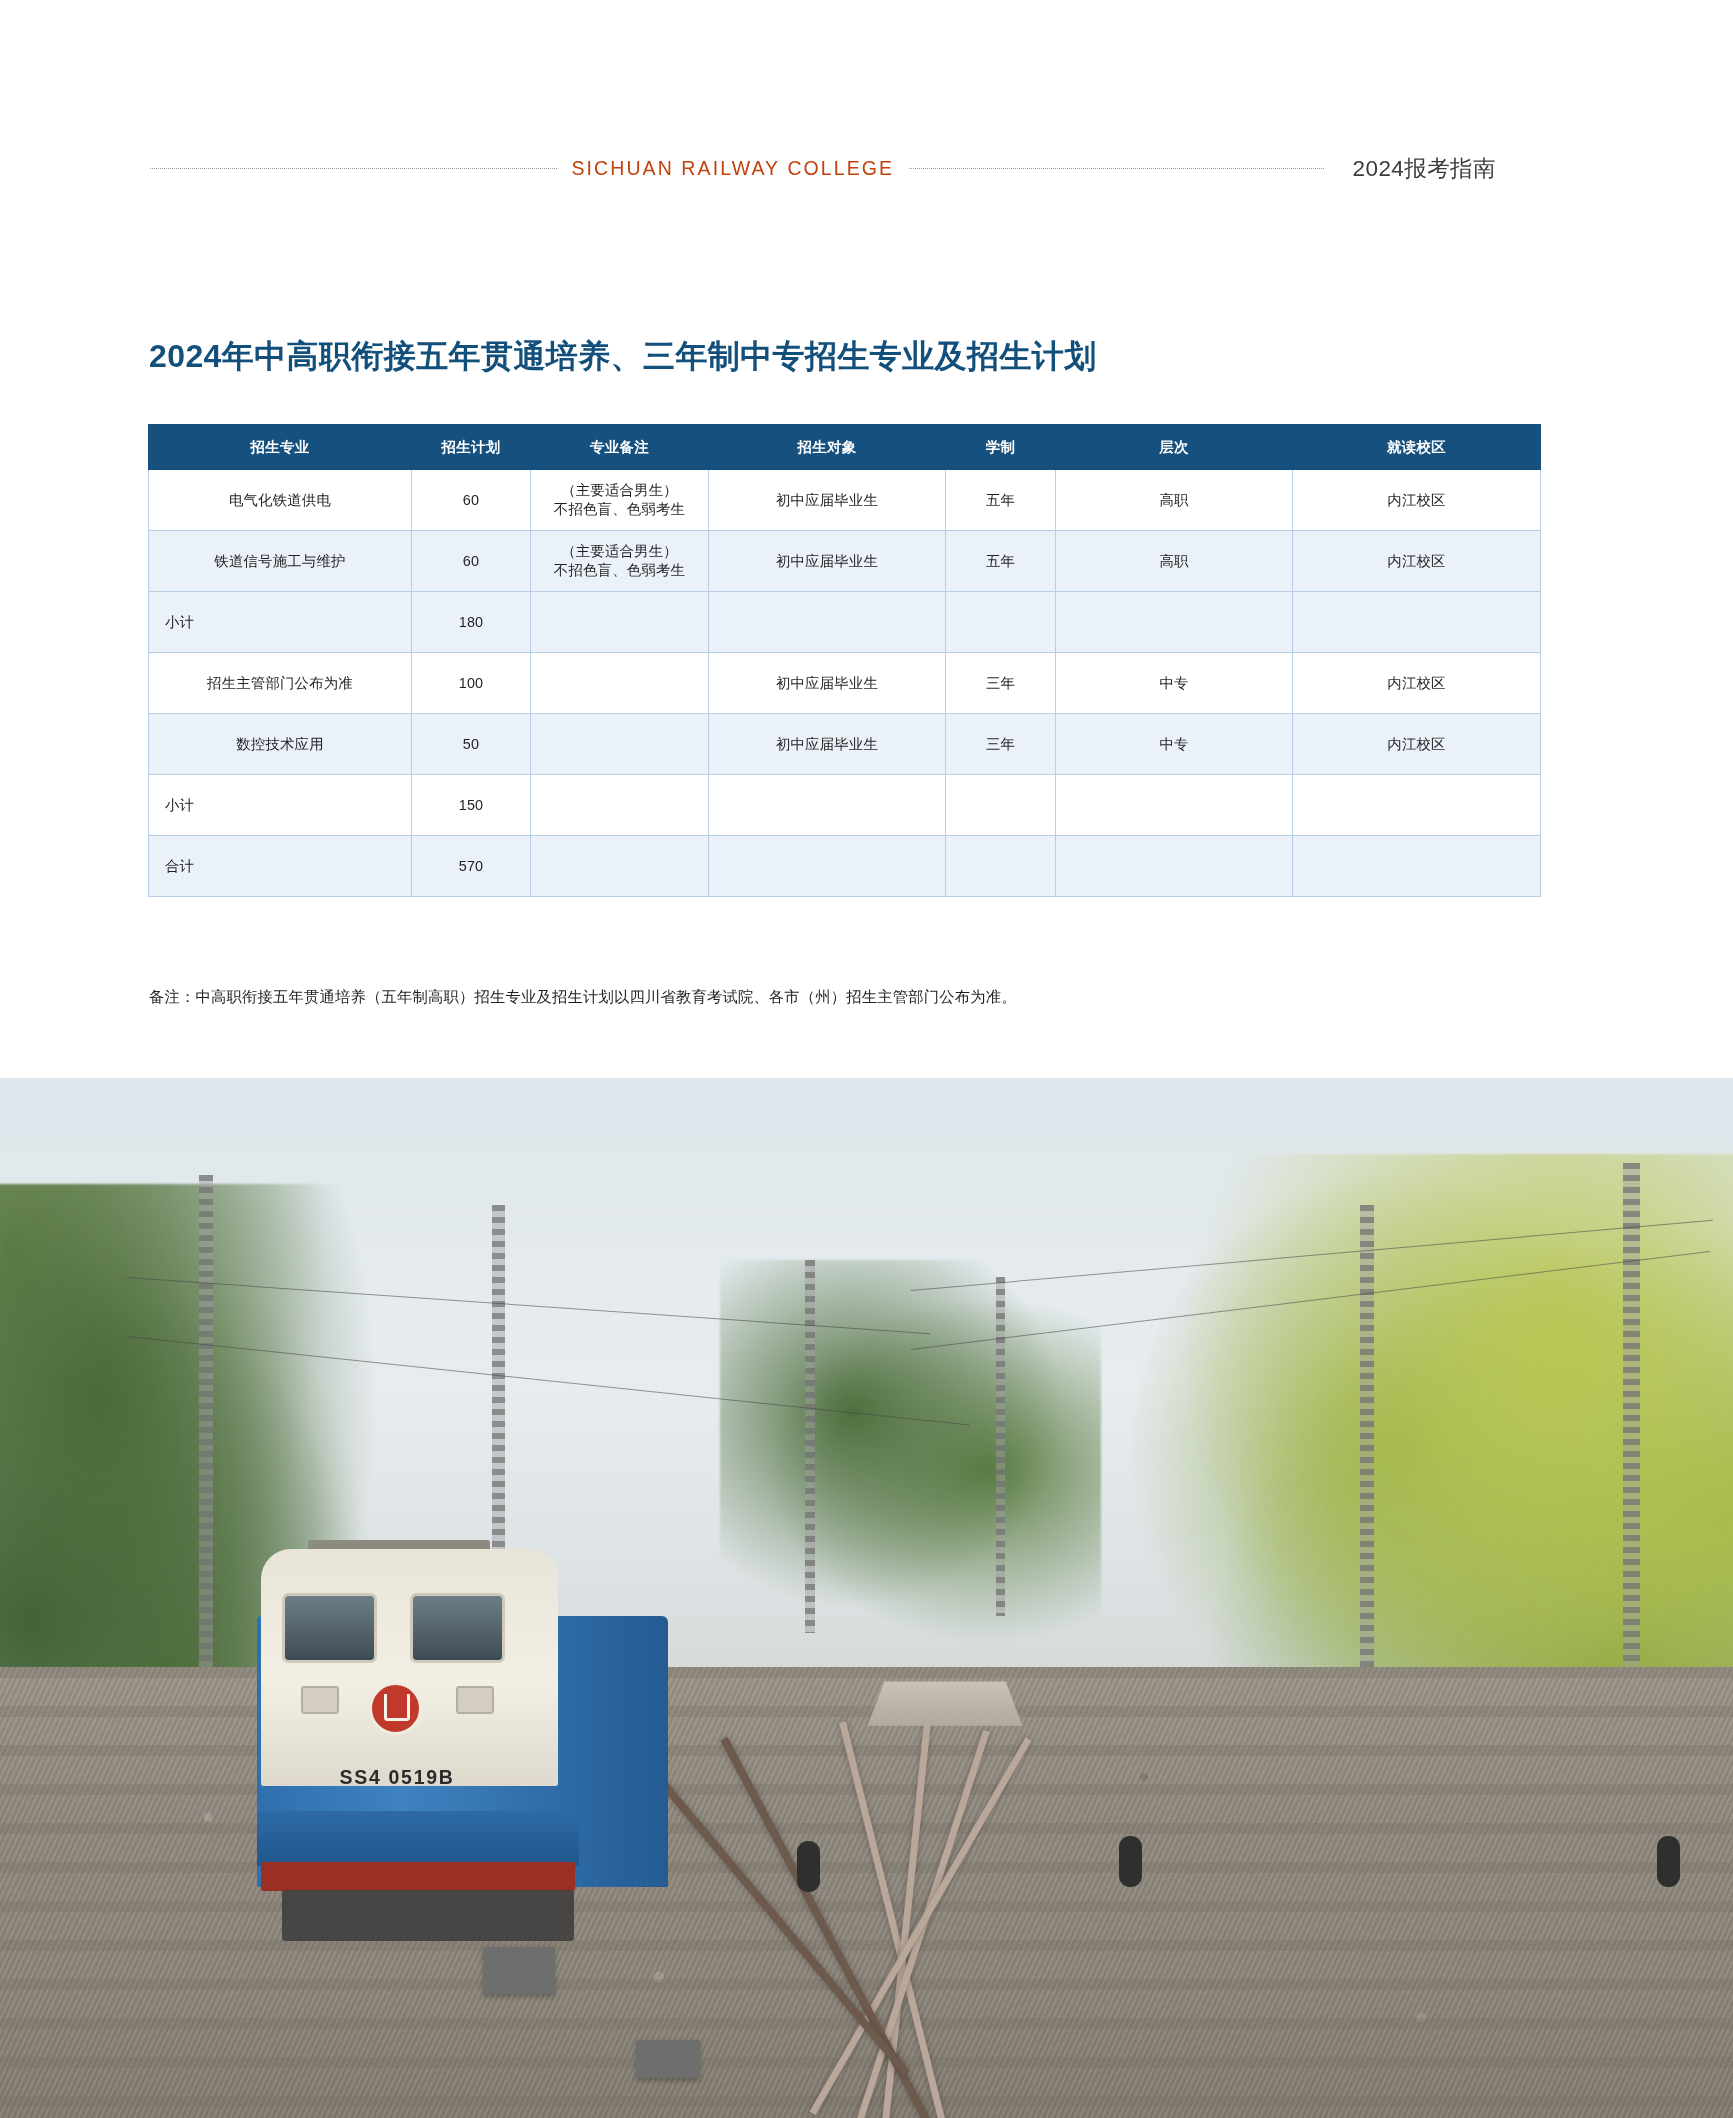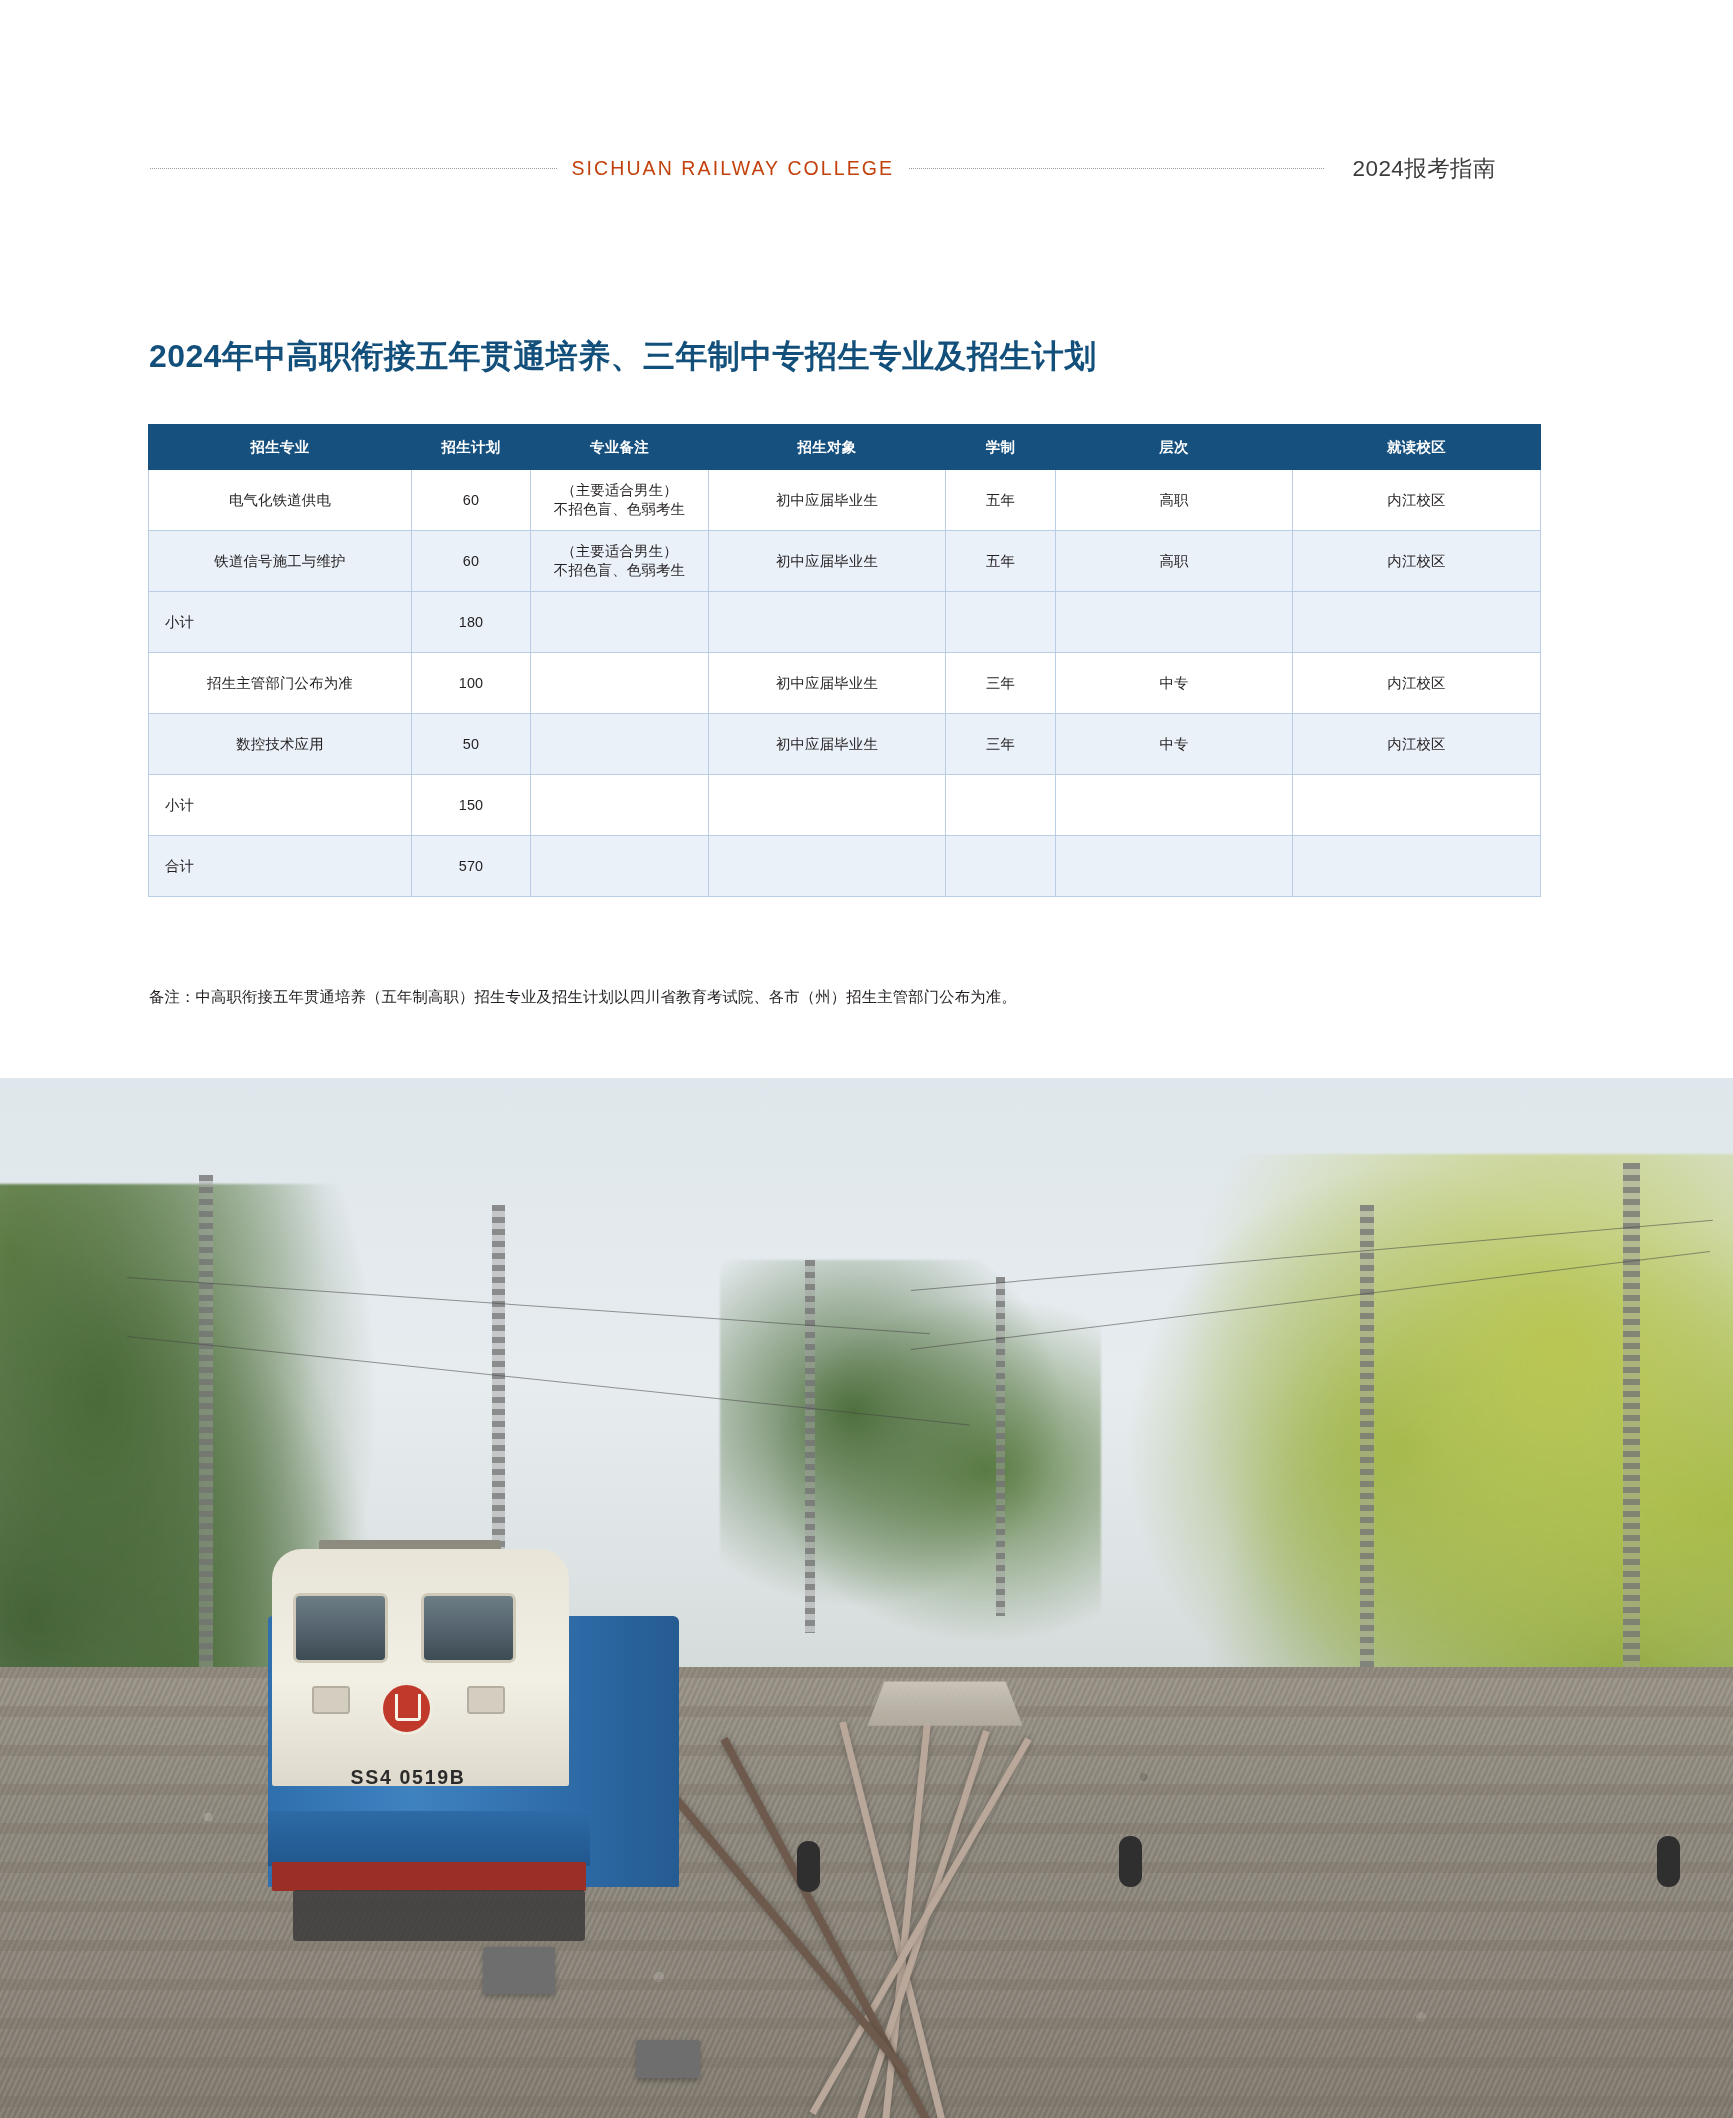--- a/index.html
+++ b/index.html
@@ -196,21 +196,21 @@
   .platform-center {
     position: absolute;
     left: 877px; bottom: 428px;
     width: 136px; height: 76px;
     background: linear-gradient(to bottom, #cfc9bd, #b4ada1);
     transform: perspective(254px) rotateX(55deg);
     opacity: 0.9;
   }
   .loco {
     position: absolute;
-    left: 268px; top: 462px;
+    left: 257px; top: 462px;
     width: 463px; height: 415px;
   }
   .loco .body-blue {
     position: absolute; left: 0; top: 76px;
     width: 411px; height: 271px;
     background: linear-gradient(to right, #2f6fae 0%, #3f82c0 35%, #2d6aa6 75%, #255b91 100%);
     border-radius: 4.2px 6px 1.7px 1.7px;
   }
   .loco .cab {
     position: absolute; left: 4.2px; top: 8.5px;

